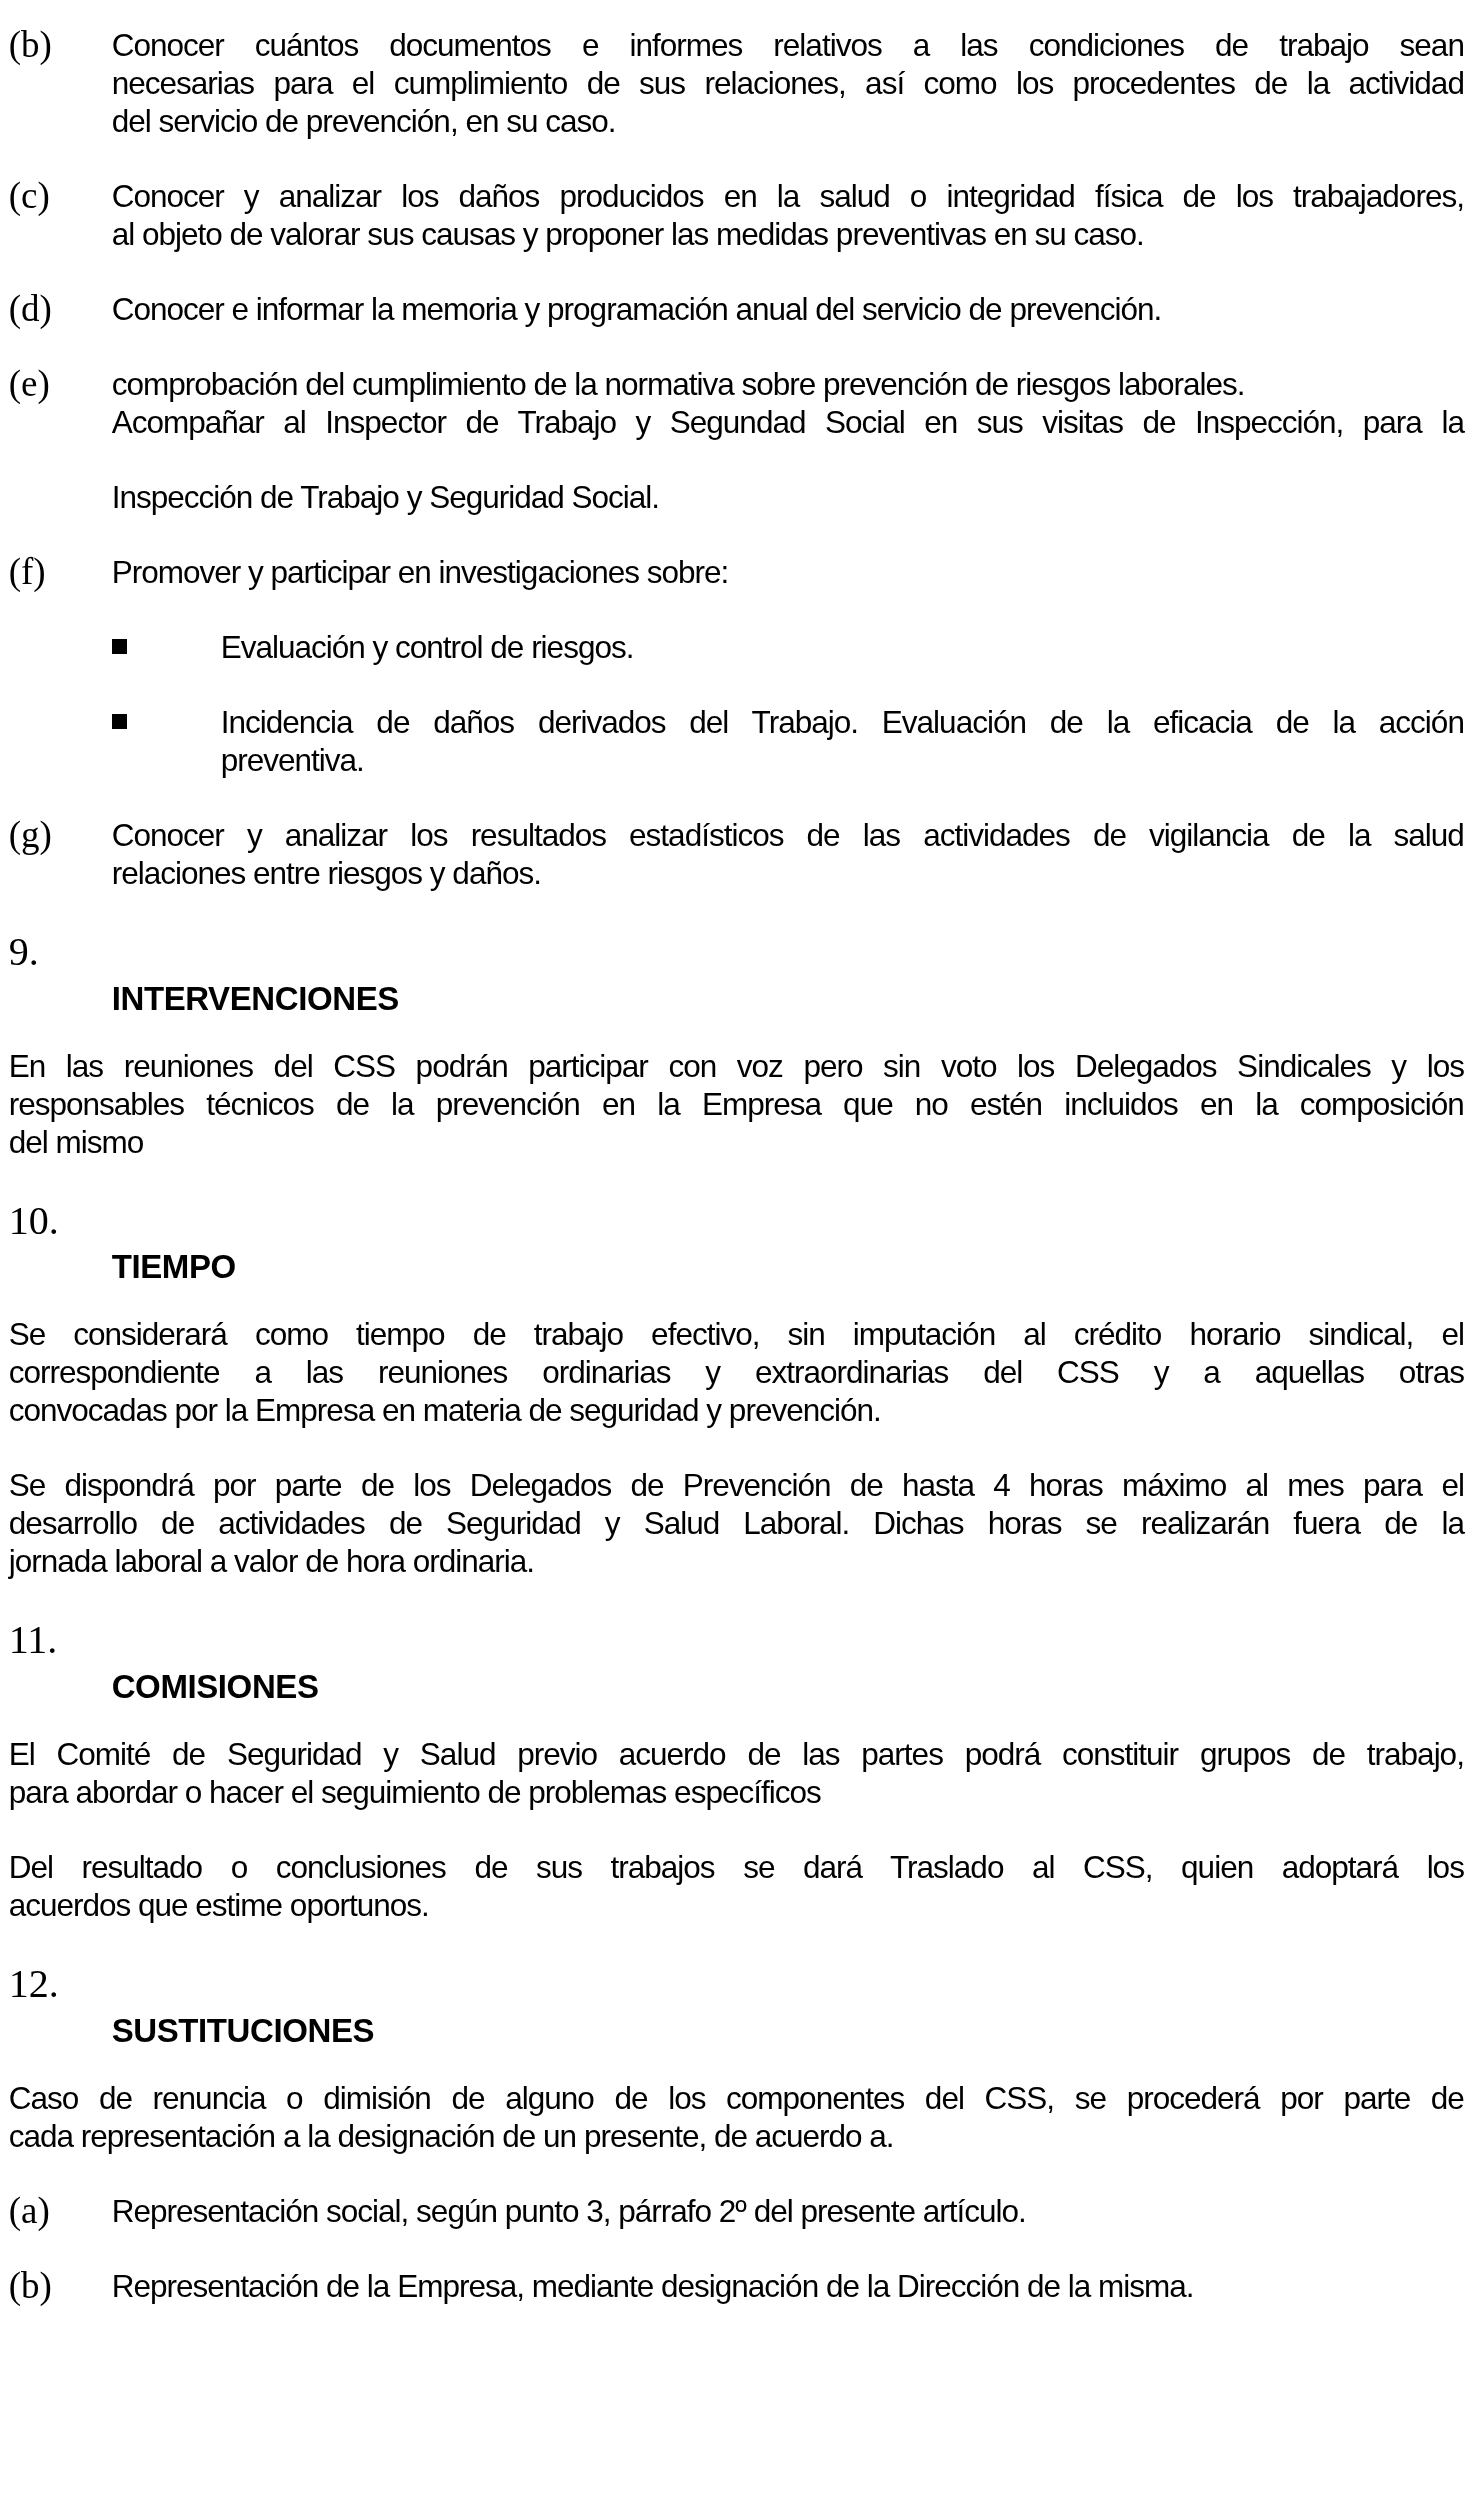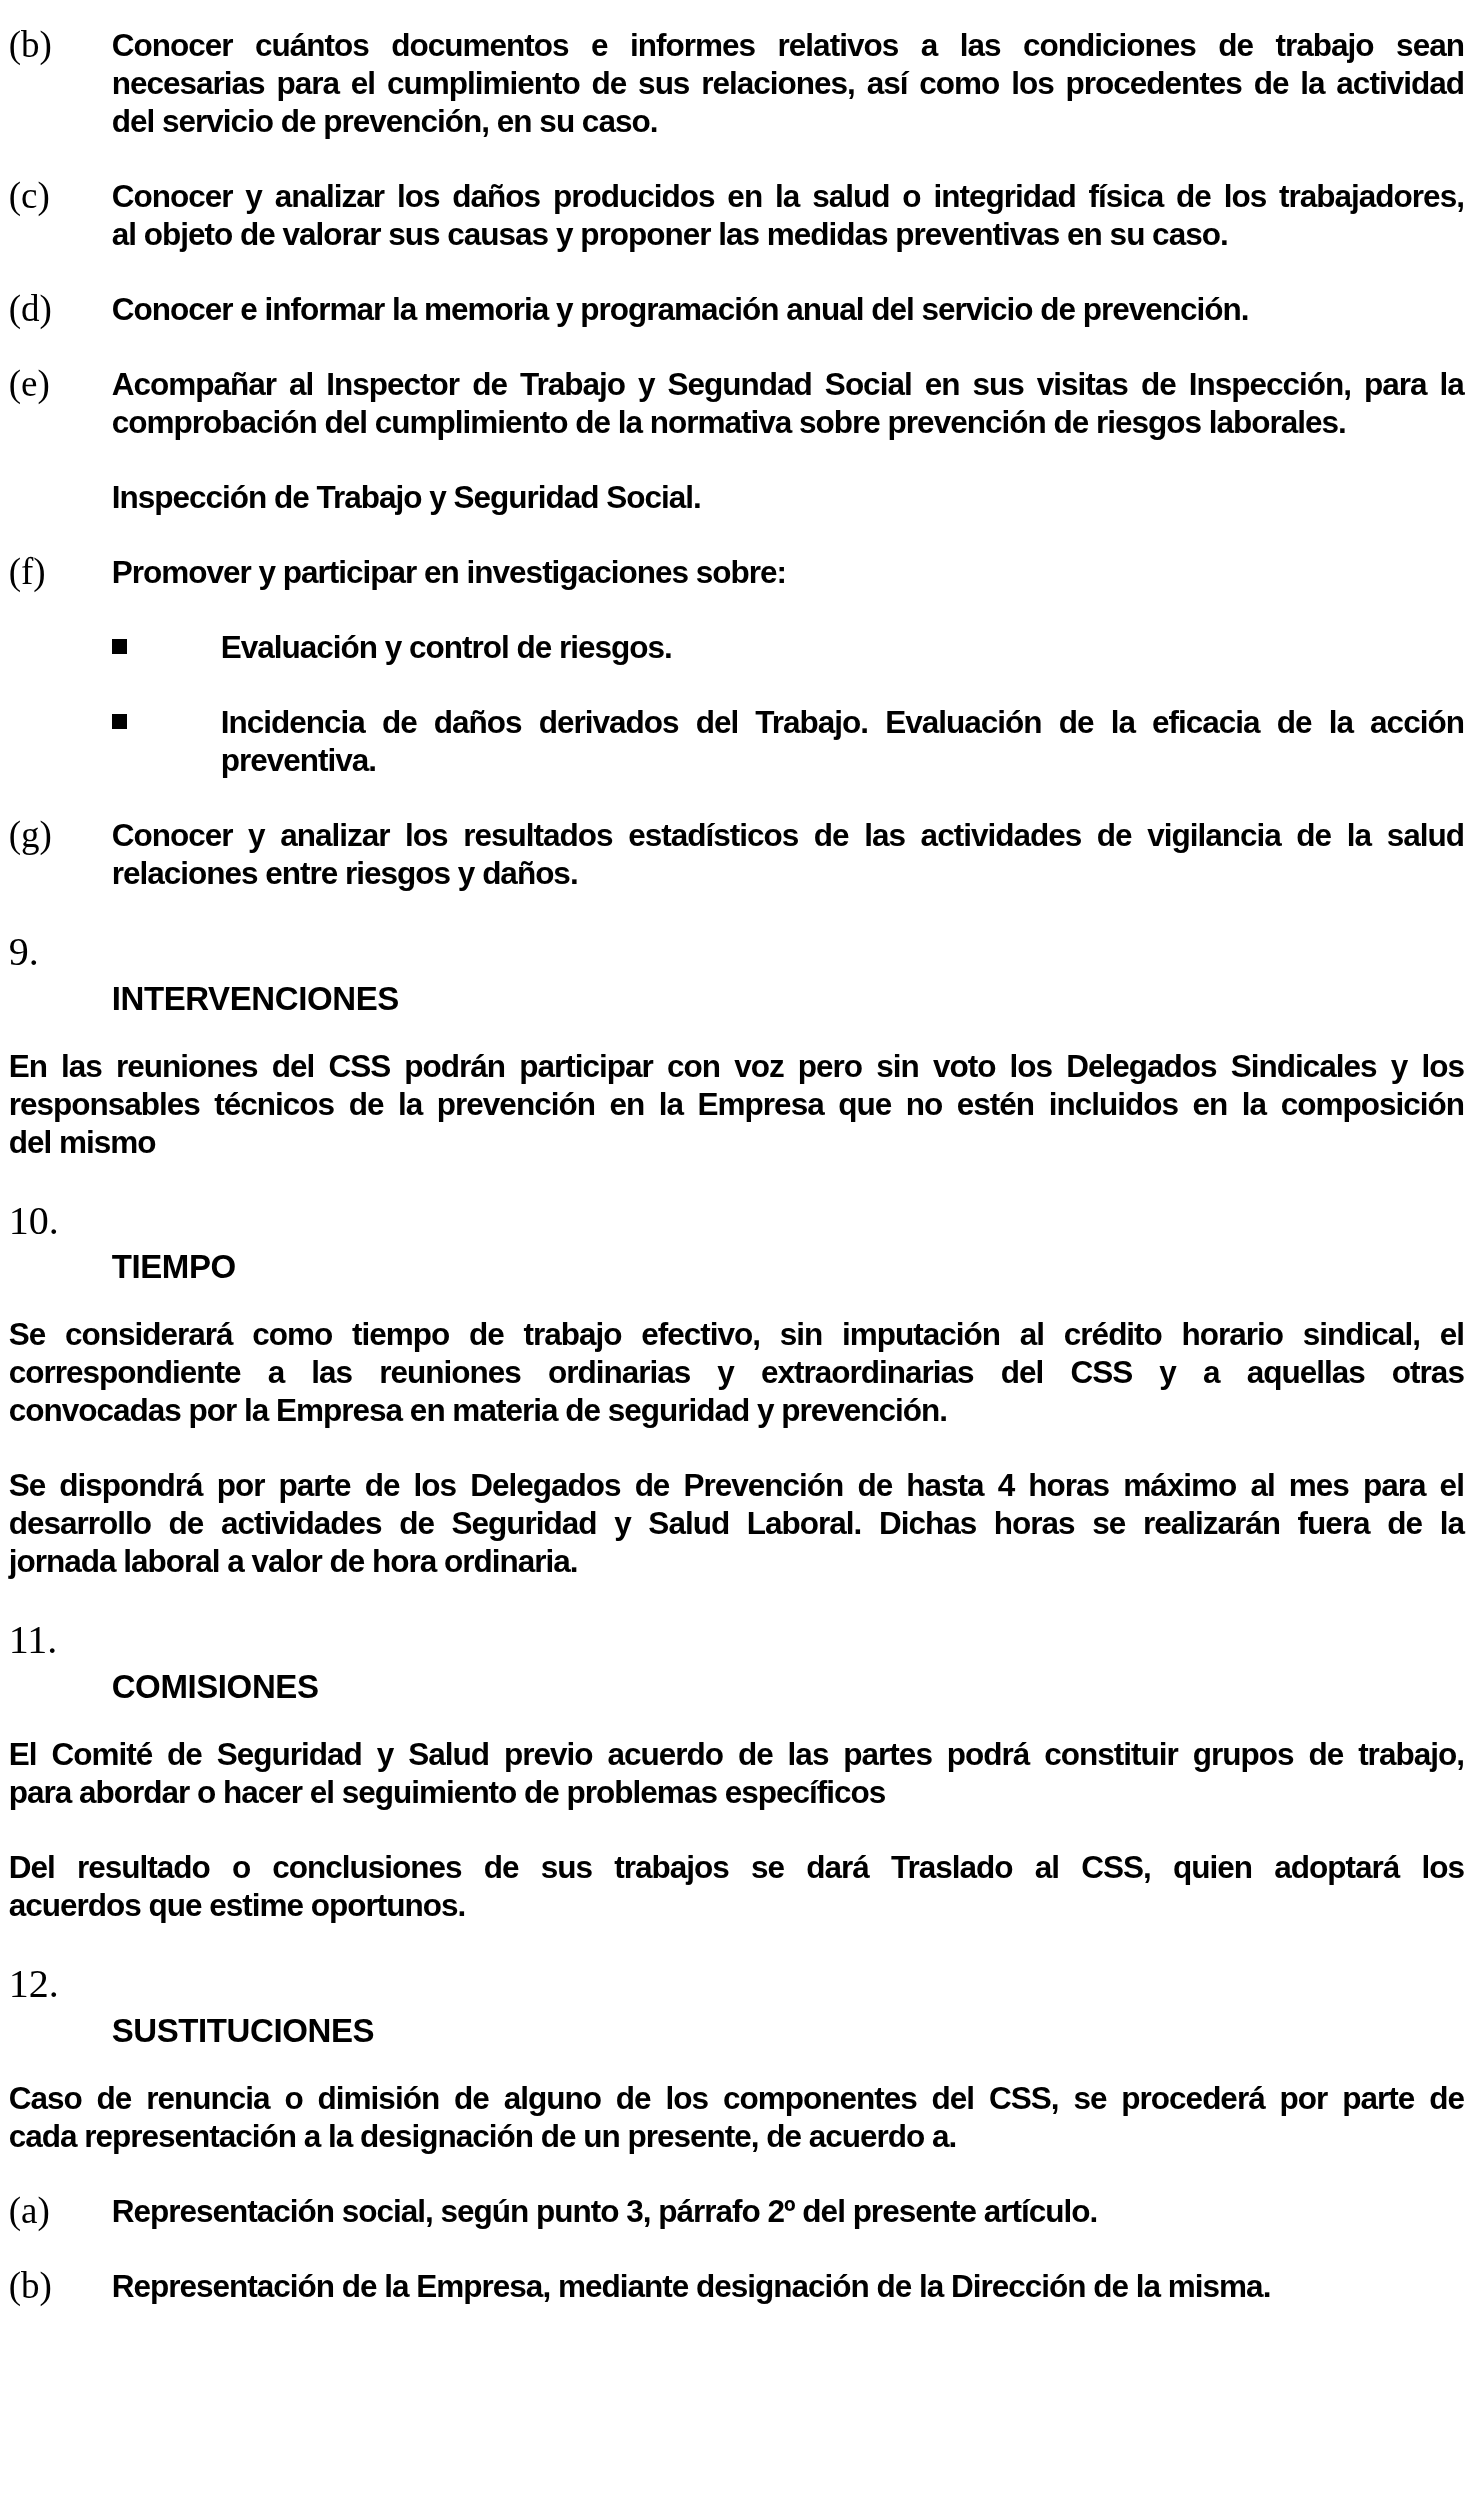--- a/index.html
+++ b/index.html
@@ -21,21 +21,20 @@
     flex:0 0 103px;
     font-family:"Liberation Serif",serif;
     font-size:37px;
     line-height:38px;
   }
   .lines{flex:1 1 auto;min-width:0;}
   .line{
     font-size:31.5px;
     line-height:38px;
     letter-spacing:-1px;
-    font-weight:bold;
   }
   .line.just{
     text-align:justify;
     text-align-last:justify;
   }
   .bullet-col{flex:0 0 109px;}
   .sq{
     display:block;
     width:15px;height:15px;
     background:#000000;
@@ -79,22 +78,22 @@
       </div>
       <div class="block row">
         <div class="marker-col">(d)</div>
         <div class="lines">
           <div class="line">Conocer e informar la memoria y programación anual del servicio de prevención.</div>
         </div>
       </div>
       <div class="block row">
         <div class="marker-col">(e)</div>
         <div class="lines">
+          <div class="line">comprobación del cumplimiento de la normativa sobre prevención de riesgos laborales.</div>
           <div class="line just">Acompañar al Inspector de Trabajo y Segundad Social en sus visitas de Inspección, para la</div>
-          <div class="line">comprobación del cumplimiento de la normativa sobre prevención de riesgos laborales.</div>
         </div>
       </div>
       <div class="block row">
         <div class="marker-col"></div>
         <div class="lines">
           <div class="line">Inspección de Trabajo y Seguridad Social.</div>
         </div>
       </div>
       <div class="block row">
         <div class="marker-col">(f)</div>

